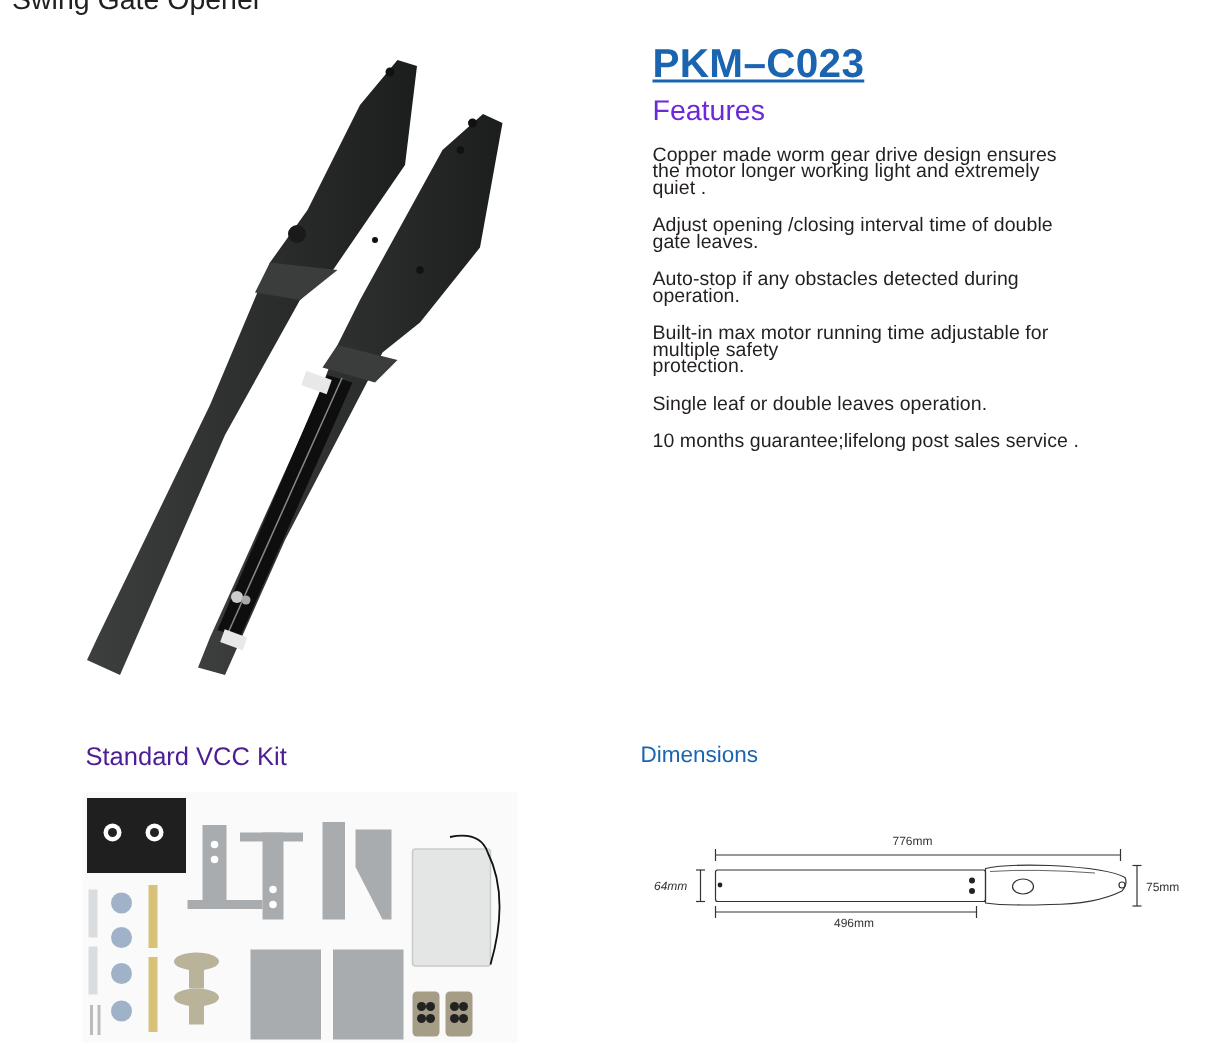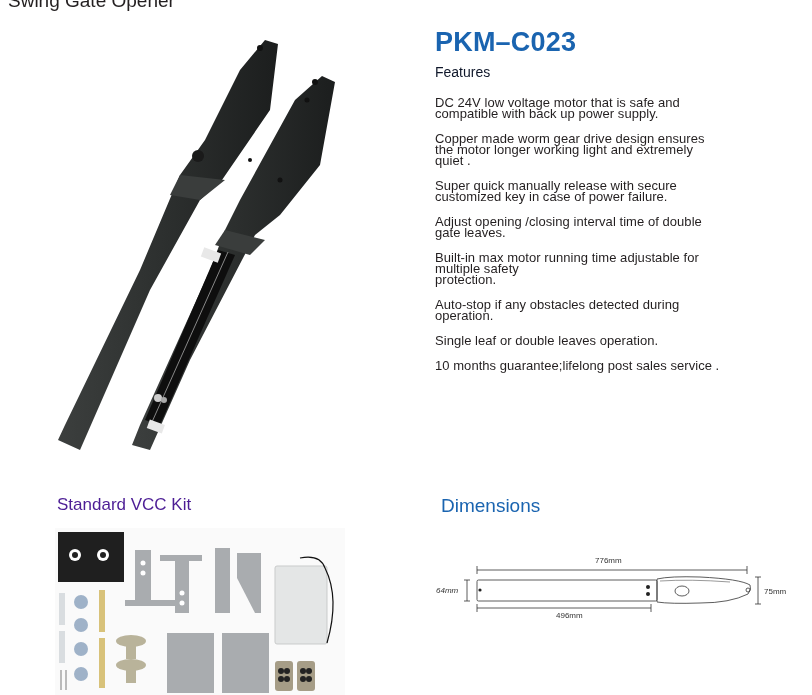--- a/index.html
+++ b/index.html
@@ -15,24 +15,25 @@
       font-size: 19px; color: #231f20;
       white-space: nowrap;
     }
     .product-photo {
       position: absolute; left: 40px; top: 30px; width: 320px; height: 440px;
     }
     .model-title {
       position: absolute; left: 435px; top: 27px;
       font-size: 27px; font-weight: bold; color: #1a64b0;
       letter-spacing: 0.2px;
+      text-decoration: underline;
     }
     .features-heading {
       position: absolute; left: 435px; top: 64px;
-      font-size: 14px; color: #0f172a;
+      font-size: 19px; color: #6d28d9;
     }
     .features-list {
       position: absolute; left: 435px; top: 97px; width: 360px;
       list-style: none;
     }
     .features-list li {
       font-size: 13px; line-height: 11px;
       margin-bottom: 14px;
       color: #231f20;
       white-space: pre-line;
@@ -40,22 +41,22 @@
     }
     .kit-heading {
       position: absolute; left: 57px; top: 495px;
       font-size: 17px; color: #4c1d95;
     }
     .kit-photo {
       position: absolute; left: 55px; top: 528px; width: 290px; height: 167px;
       background: #fafafa;
     }
     .dim-heading {
-      position: absolute; left: 441px; top: 495px;
-      font-size: 19px; color: #1a64b0;
+      position: absolute; left: 427px; top: 495px;
+      font-size: 15px; color: #1a64b0;
     }
     .dim-drawing {
       position: absolute; left: 430px; top: 552px; width: 382px; height: 80px;
     }
     .dim-label {
       position: absolute; font-size: 8px; color: #333;
     }
   </style>
 </head>
 <body>
@@ -89,34 +90,30 @@
     <circle cx="267" cy="70" r="2.5" fill="#111"></circle>
     <circle cx="240" cy="150" r="2.5" fill="#111"></circle>
     <circle cx="210" cy="130" r="2" fill="#111"></circle>
   </svg>
 </div>
 
 <div class="model-title">PKM–C023</div>
 <div class="features-heading">Features</div>
 
 <ul class="features-list">
-  <li>DC 24V low voltage motor that is safe and
-compatible with back up power supply.</li>
   <li>Copper made worm gear drive design ensures
 the motor longer working light and extremely
 quiet .</li>
-  <li>Super quick manually  release with secure
-customized key in case of power failure.</li>
   <li>Adjust opening /closing interval time of double
 gate leaves.</li>
+  <li>Auto-stop if any obstacles detected during
+operation.</li>
   <li>Built-in max motor running time adjustable for
 multiple safety
 protection.</li>
-  <li>Auto-stop if any obstacles detected during
-operation.</li>
   <li>Single leaf or double leaves operation.</li>
   <li>10 months guarantee;lifelong post sales service .</li>
 </ul>
 
 <div class="kit-heading">Standard VCC Kit</div>
 
 <div class="kit-photo">
   <svg width="290" height="167" viewBox="0 0 290 167">
 
     <rect x="3" y="4" width="66" height="50" fill="#1f1f1f"></rect>

